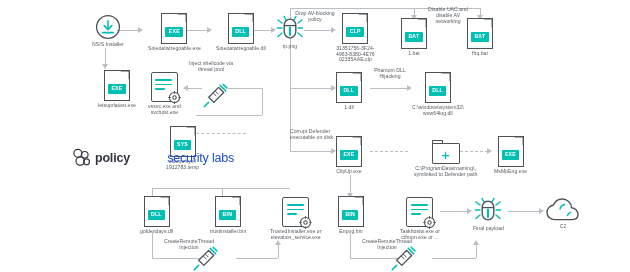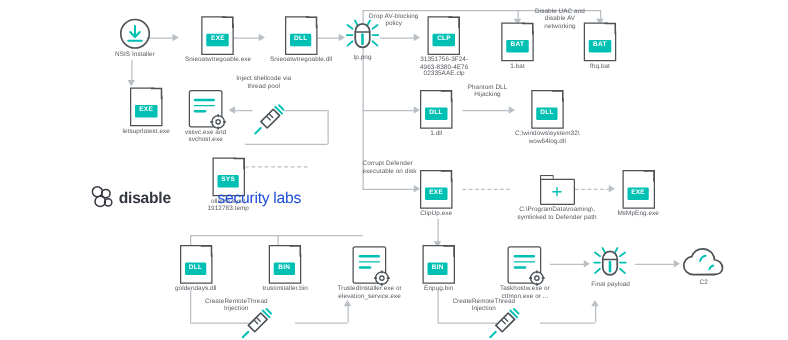--- a/index.html
+++ b/index.html
@@ -568,16 +568,16 @@
     </svg>
   </div>
 
   <div id="elastic-logo">
     <svg class="mark" viewBox="0 0 20 20">
       <circle cx="6.2" cy="5.6" r="4.2" fill="none" stroke="#343741" stroke-width="1.25"></circle>
       <circle cx="13.4" cy="7.2" r="3.5" fill="none" stroke="#343741" stroke-width="1.25"></circle>
       <circle cx="8.6" cy="13.8" r="4.4" fill="none" stroke="#343741" stroke-width="1.25"></circle>
       <circle cx="15.3" cy="14.6" r="3.1" fill="none" stroke="#343741" stroke-width="1.25"></circle>
     </svg>
-    <div class="wordmark"><b>disable</b><span> security labs</span></div>
+    <div class="wordmark"><b>policy</b><span> security labs</span></div>
   </div>
 
 </div>
 
 </body></html>

